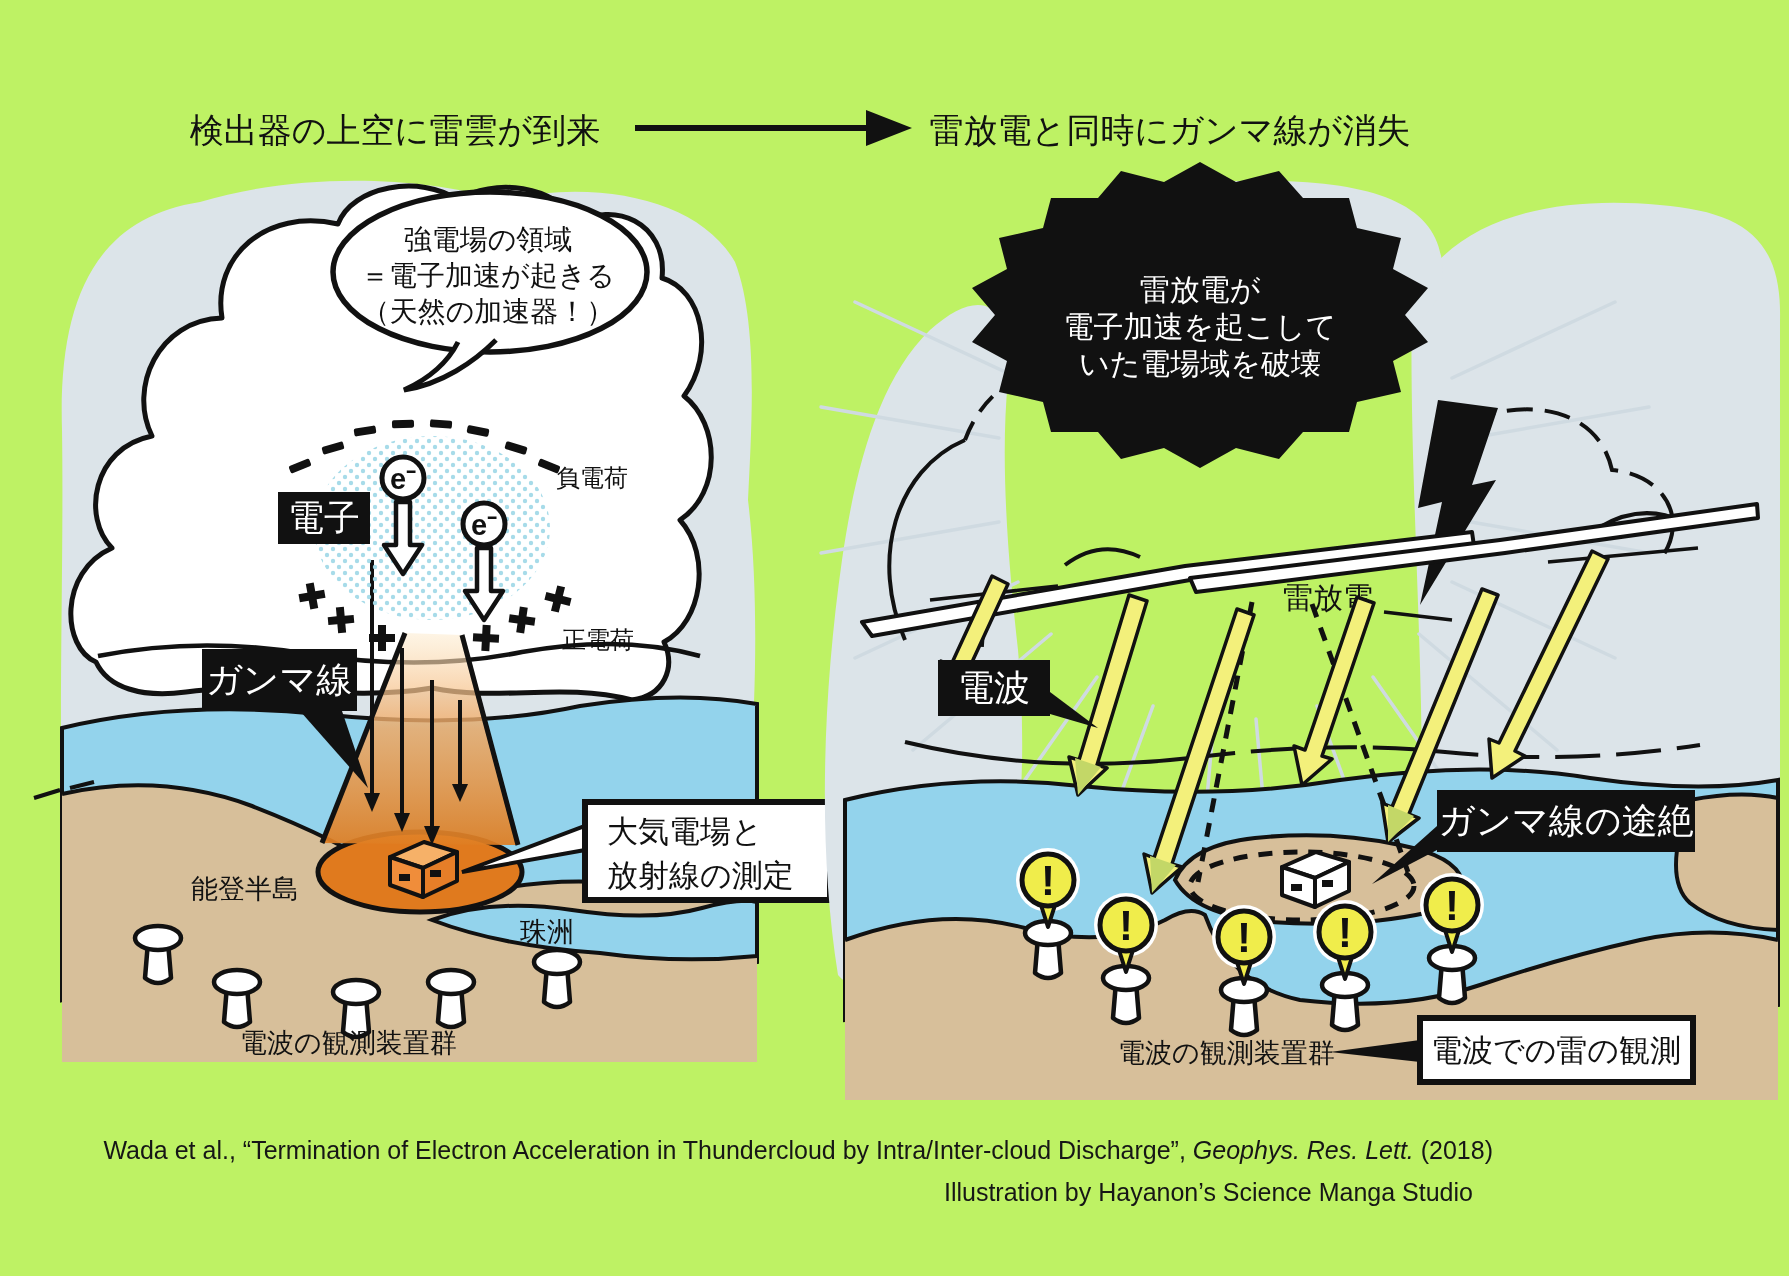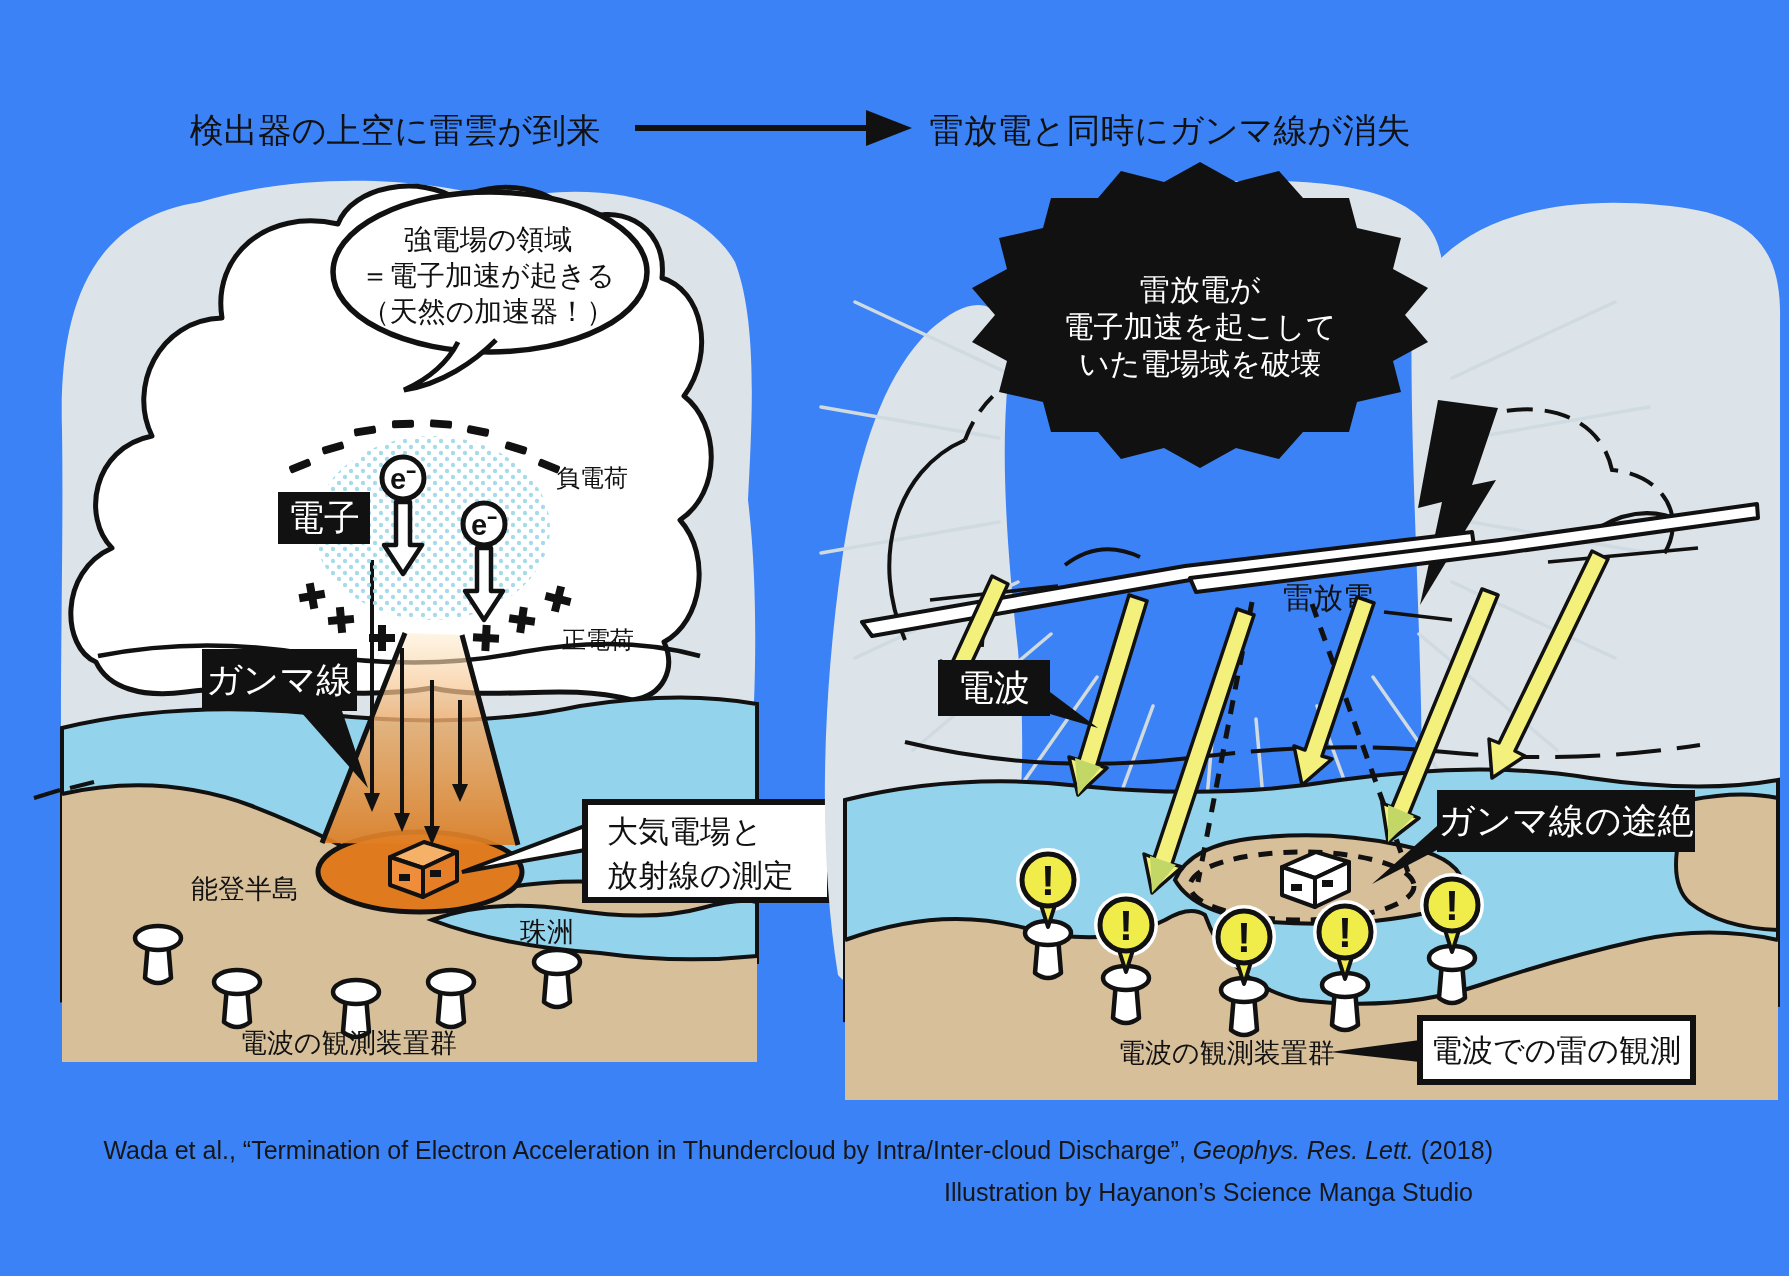--- a/index.html
+++ b/index.html
@@ -2,21 +2,21 @@
 <html><head>
 <meta charset="utf-8">
 <style>
   :root{
     --sky:#dce4e9; --sea:#93d3ec; --land:#d7bf9a;
     --cone-top:#fdeccf; --cone-mid:#f2a963; --cone-bot:#df7e22;
     --arrow-yellow:#f3f07b; --arrow-green:#c3d767; --alert-yellow:#f0ed4b;
     --dots:#a7dbe9; --ink:#111111;
   }
   html,body{margin:0;padding:0;background:#ffffff;}
-  .stage{width:1789px;height:1276px;position:relative;background:#3b82f6;
+  .stage{width:1789px;height:1276px;position:relative;background:#bef264;
     font-family:"Liberation Sans", sans-serif;}
   svg text{font-family:"Liberation Sans", sans-serif;}
   .jp{font-weight:500;}
   .title{font-size:34px;fill:var(--ink);}
   .boxlabel{fill:#ffffff;font-size:36px;}
   .whitebox-text{fill:var(--ink);font-size:31px;}
   .small-note{font-size:24px;fill:var(--ink);}
   .geo{font-size:27px;fill:var(--ink);}
   .cite{font-size:25px;fill:#161616;}
   .bubble-t{font-size:28px;fill:var(--ink);}

